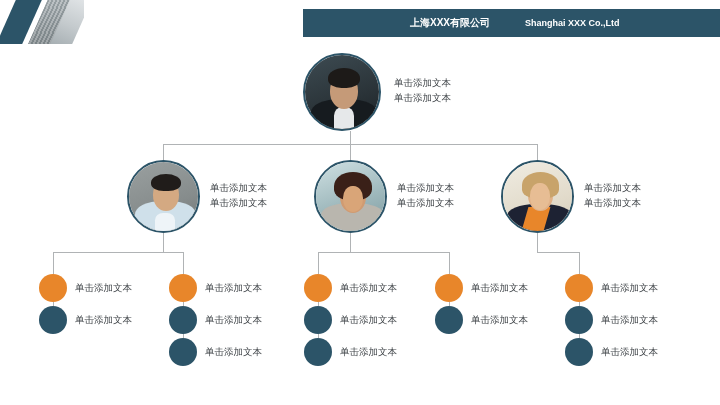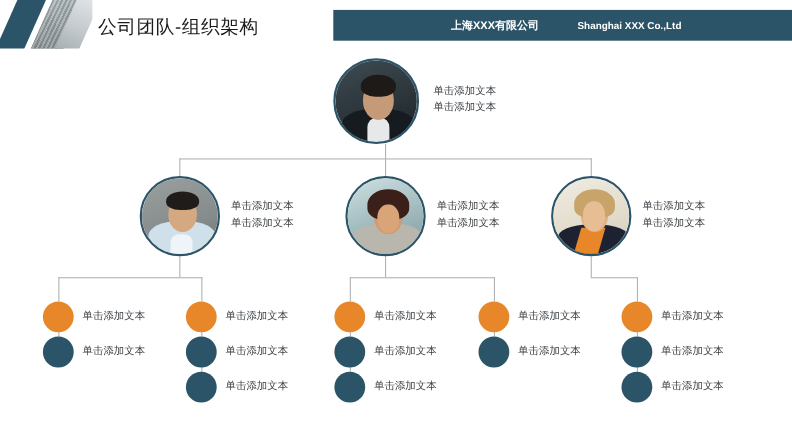--- a/index.html
+++ b/index.html
@@ -151,21 +151,20 @@
 <body>
 
 <div id="slide">
 
   <div class="logo-wrap">
     <div class="logo-slash s1"></div>
     <div class="logo-slash s2"></div>
     <div class="logo-slash s3"></div>
   </div>
 
-  <div class="slide-title">公司团队-组织架构</div>
 
   <div class="company-banner">
     <span class="banner-cn">上海XXX有限公司</span>
     <span class="banner-en">Shanghai XXX Co.,Ltd</span>
   </div>
 
   <div class="ln v" style="left:350px; top:131px; height:14px;"></div>
   <div class="ln h" style="left:163px; top:144px; width:375px;"></div>
   <div class="ln v" style="left:163px; top:144px; height:16px;"></div>
   <div class="ln v" style="left:350px; top:144px; height:16px;"></div>

